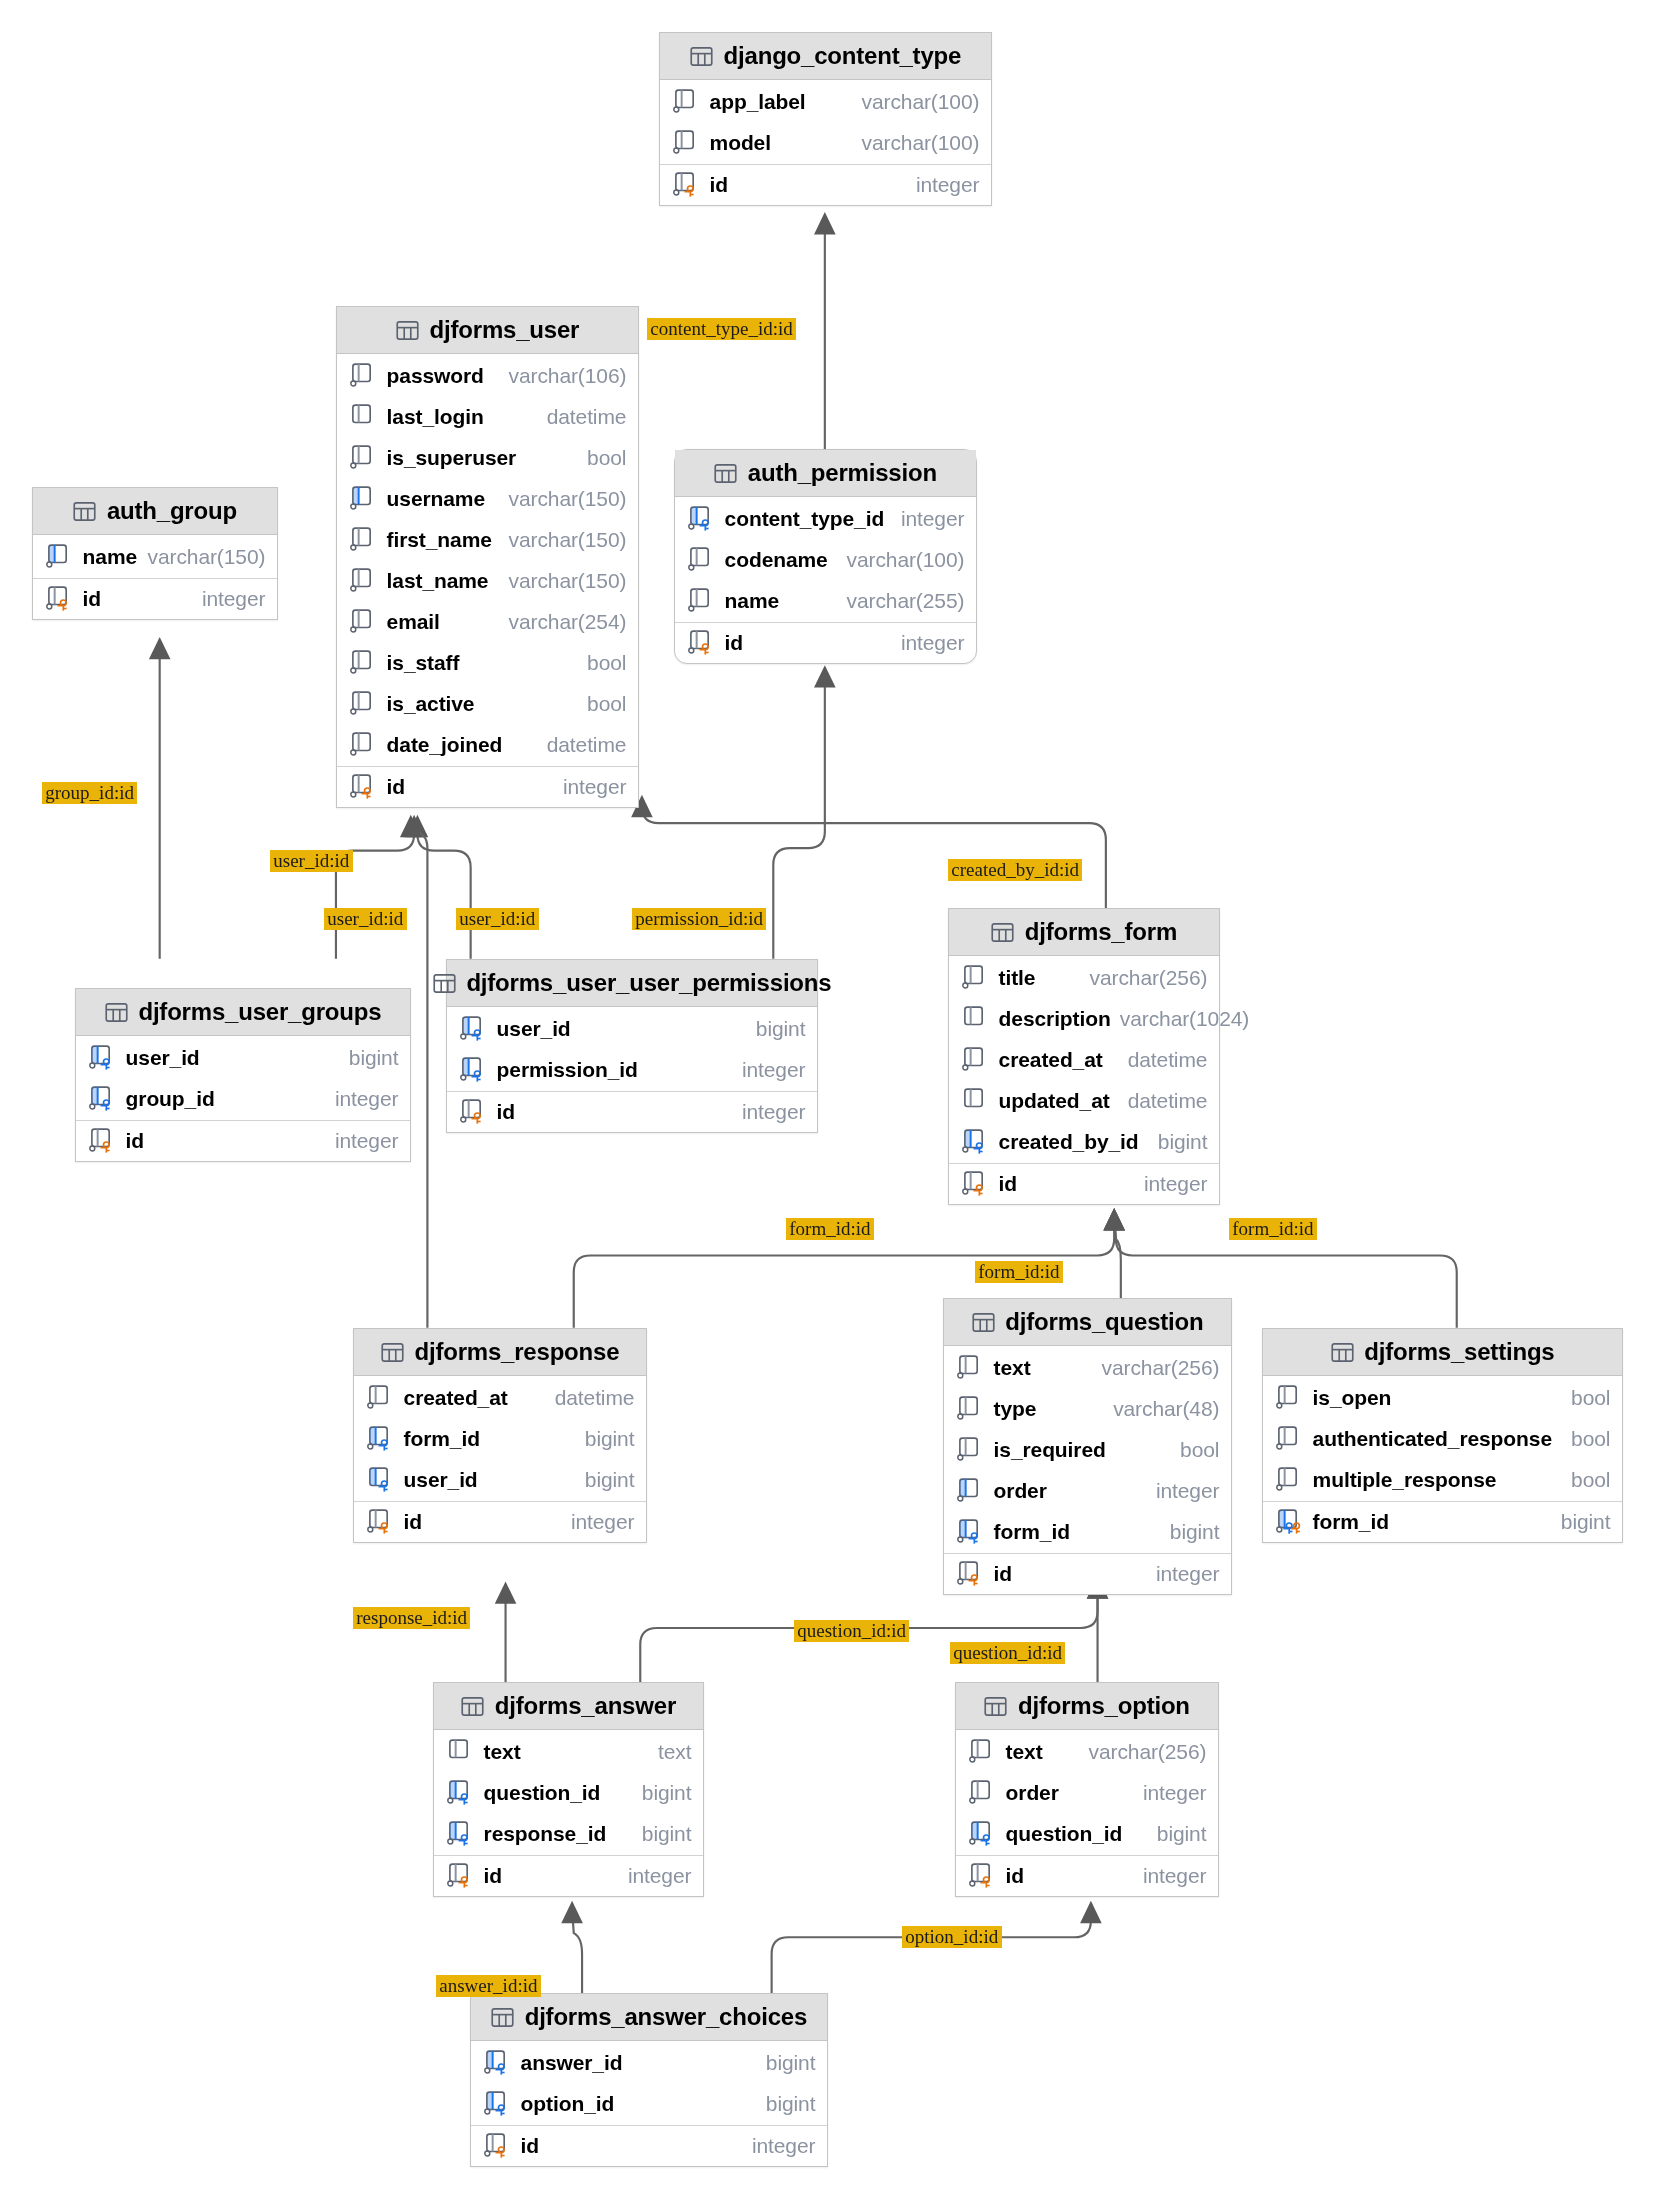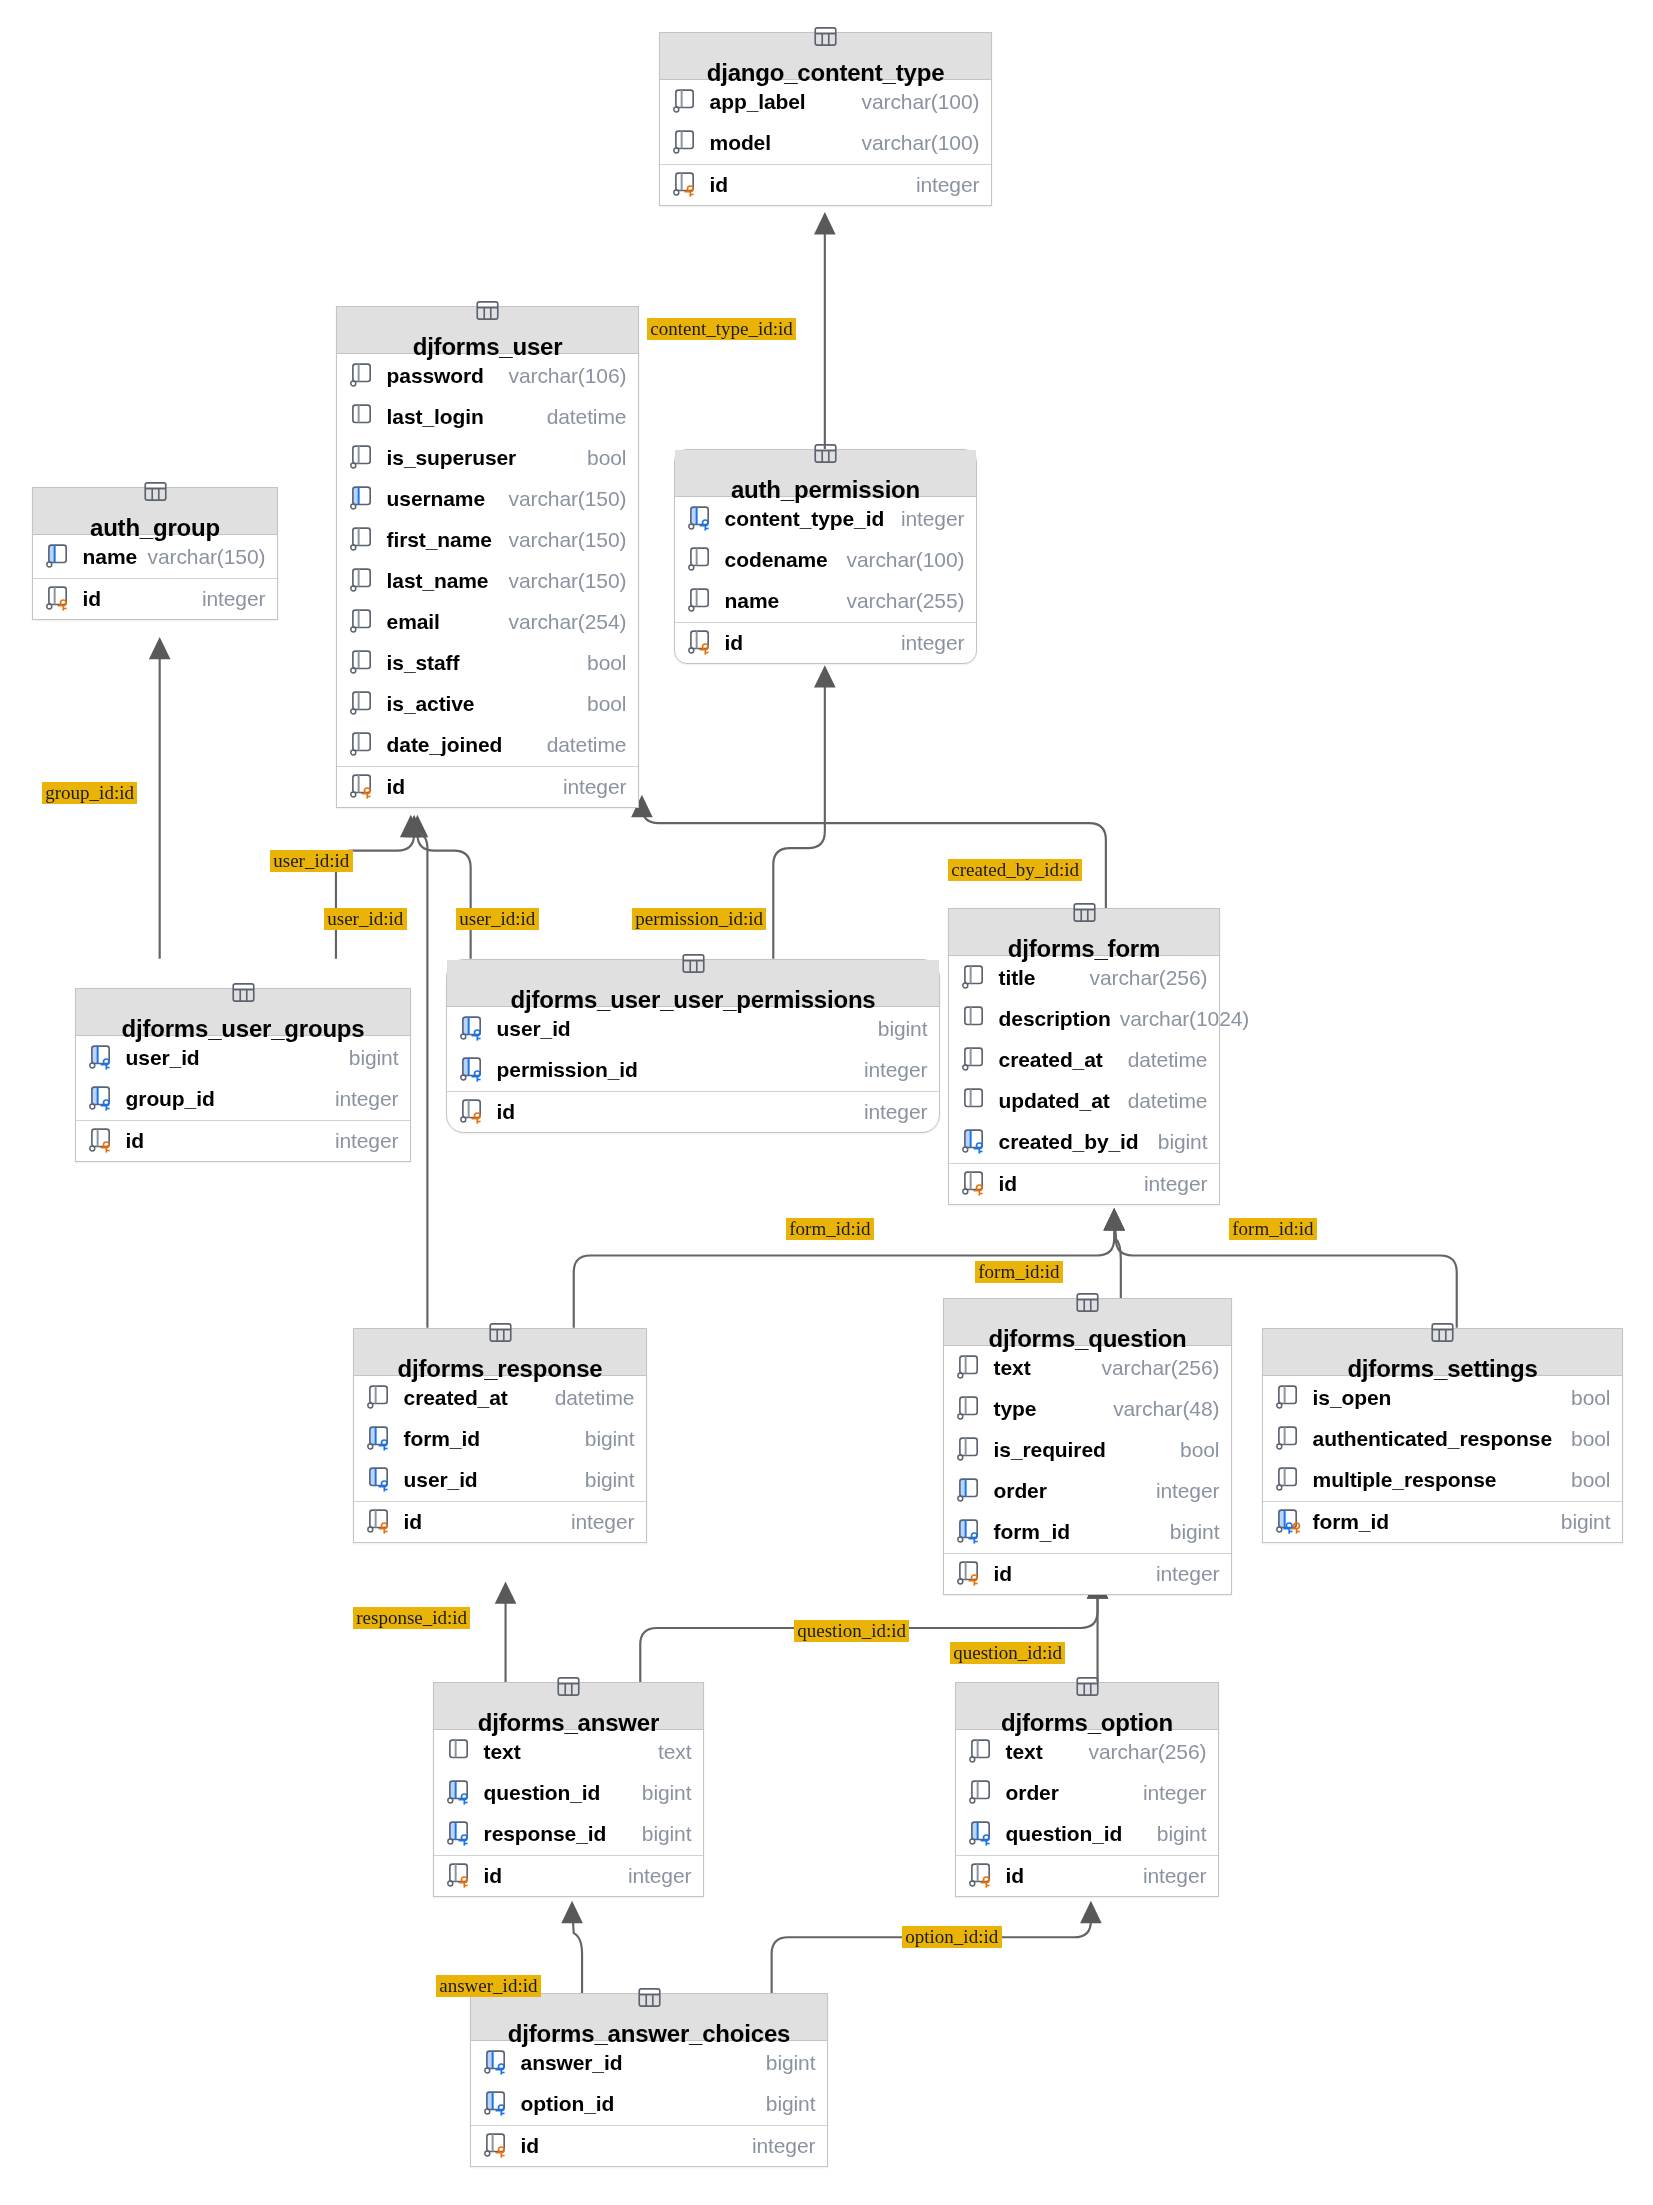--- a/index.html
+++ b/index.html
@@ -60,21 +60,20 @@
   .tbl-head {
     background: #e0e0e0;
     border-bottom: 0.8px solid #c4c4c4;
     height: 47px;
     display: flex;
     align-items: center;
     justify-content: center;
     gap: 10.8px;
     padding: 0 13.3px;
     box-sizing: border-box;
-    flex-direction: column;
   }
   .tbl-title {
     font-size: 24px;
     font-weight: bold;
     color: #000000;
     letter-spacing: -0.2px;
     white-space: nowrap;
   }
   .tbl-body {
     padding: 1.7px 0 0 0;
@@ -553,21 +552,21 @@
                 <circle cx="21" cy="21.5" r="3.4" fill="none" stroke="#e8710a" stroke-width="2"></circle>
                 <line x1="21" y1="24.6" x2="21" y2="31" stroke="#e8710a" stroke-width="2"></line>
                 <line x1="21" y1="28.4" x2="25" y2="28.4" stroke="#e8710a" stroke-width="2"></line>
               </svg>
             </span>
             <span class="col-name">id</span>
             <span class="col-type">integer</span>
           </div>
         </div>
       </div>
-      <div class="tbl" style="left: 446px; top: 959px; width: 494px; border-radius: 18px;">
+      <div class="tbl" style="left: 446px; top: 959px; width: 372px;">
         <div class="tbl-head">
           <span>
             <svg class="ico" width="23" height="23" viewBox="0 0 28 28" xmlns="http://www.w3.org/2000/svg">
               <rect x="1.5" y="3.5" width="25" height="21" rx="2.5" fill="none" stroke="#5c6370" stroke-width="2"></rect>
               <line x1="1.5" y1="10.5" x2="26.5" y2="10.5" stroke="#5c6370" stroke-width="2"></line>
               <line x1="10" y1="10.5" x2="10" y2="24.5" stroke="#5c6370" stroke-width="2"></line>
               <line x1="18" y1="10.5" x2="18" y2="24.5" stroke="#5c6370" stroke-width="2"></line>
             </svg>
           </span>
           <span class="tbl-title">djforms_user_user_permissions</span>

